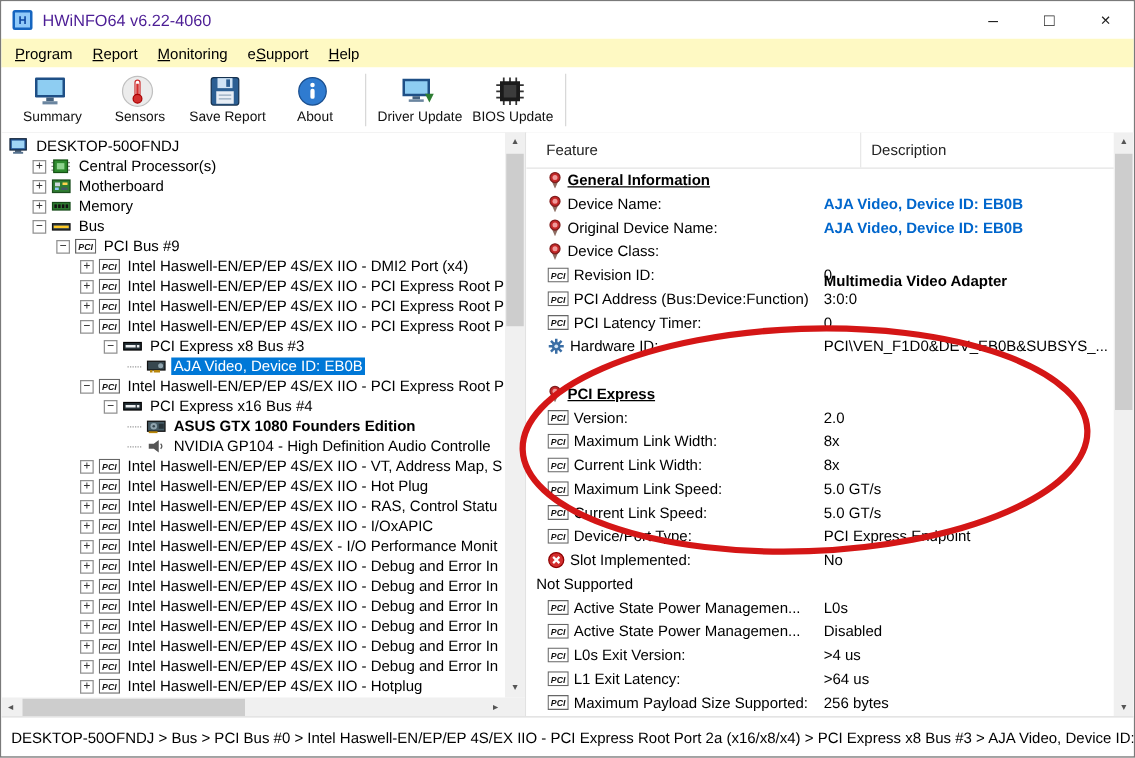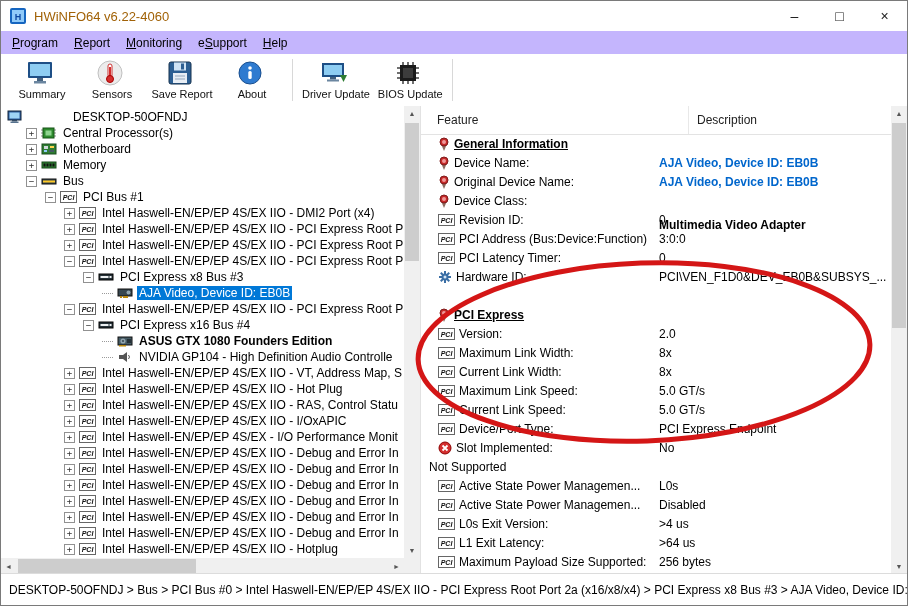--- a/index.html
+++ b/index.html
@@ -7,26 +7,26 @@
     --accent:#0066cc;
     --annot:#d41616;
   }
   *{margin:0;padding:0;}
   body{background:#555;font-family:"Liberation Sans",sans-serif;}
   .window{width:908px;height:606px;position:relative;background:#fff;border:1px solid #7a7a7a;box-sizing:border-box;overflow:hidden;}
 
   
   .titlebar{height:30px;display:flex;align-items:center;padding-left:8px;background:#fff;}
   .app-icon{display:inline-flex;flex:none;}
-  .title{font-size:13px;color:#a16207;margin-left:7px;}
+  .title{font-size:13px;color:#4c1d95;margin-left:7px;}
   .win-controls{margin-left:auto;display:flex;align-self:stretch;}
   .win-btn{width:45px;display:flex;align-items:center;justify-content:center;font-size:14px;color:#222;}
 
   
-  .menubar{height:23px;display:flex;align-items:flex-end;padding-left:3px;font-size:12px;background:#c4b5fd;}
+  .menubar{height:23px;display:flex;align-items:flex-end;padding-left:3px;font-size:12px;background:#fef9c3;}
   .menu-item{padding:4px 8px;color:#000;}
 
   
   .toolbar{height:52px;display:flex;align-items:center;padding-left:6px;border-bottom:1px solid #cfcfcf;background:#fff;}
   .tool-btn{min-width:62px;height:48px;display:flex;flex-direction:column;align-items:center;justify-content:center;gap:2px;font-size:11px;color:#111;padding:0 4px;}
   .tb-sep{width:1px;height:42px;background:#d8d8d8;margin:0 5px;flex:none;}
 
   
   .main{position:absolute;top:105px;left:0;right:0;bottom:31px;display:flex;background:#fff;}
 
@@ -187,21 +187,21 @@
         </span>
         <span class="tb-label">BIOS Update</span>
       </div>
       <span class="tb-sep"></span>
     </div>
 
   <div class="main">
 
     <div class="tree-panel">
       <div class="tree-content">
-          <div class="tree-row" style="padding-left: 6px; gap: 44px;">
+          <div class="tree-row" style="padding-left: 6px;">
             <span class="icon">
               <svg width="16" height="14">
                 <rect x="1" y="1" width="13" height="9" fill="#2a5d9e" stroke="#12243a"></rect>
                 <rect x="2.5" y="2.5" width="10" height="6" fill="#9fd4f5"></rect>
                 <rect x="5" y="10" width="5" height="1.5" fill="#344b63"></rect>
                 <rect x="3.5" y="11.5" width="8" height="1.5" fill="#56728e"></rect>
               </svg>
             </span>
             <span class="tree-label">DESKTOP-50OFNDJ</span>
           </div>
@@ -260,21 +260,21 @@
             <span class="tree-label">Bus</span>
           </div>
           <div class="tree-row" style="padding-left: 44px;">
             <span class="expander">−</span>
             <span class="icon">
               <svg width="17" height="12">
                 <rect x="0.5" y="0.5" width="16" height="11" fill="#fff" stroke="#666"></rect>
                 <text x="8.5" y="9" font-size="7" font-family="Liberation Sans, sans-serif" font-weight="bold" font-style="italic" text-anchor="middle" fill="#111">PCI</text>
               </svg>
             </span>
-            <span class="tree-label">PCI Bus #1</span>
+            <span class="tree-label">PCI Bus #9</span>
           </div>
           <div class="tree-row" style="padding-left: 63px;">
             <span class="expander">+</span>
             <span class="icon">
               <svg width="17" height="12">
                 <rect x="0.5" y="0.5" width="16" height="11" fill="#fff" stroke="#666"></rect>
                 <text x="8.5" y="9" font-size="7" font-family="Liberation Sans, sans-serif" font-weight="bold" font-style="italic" text-anchor="middle" fill="#111">PCI</text>
               </svg>
             </span>
             <span class="tree-label">Intel Haswell-EN/EP/EP 4S/EX IIO - DMI2 Port (x4)</span>

